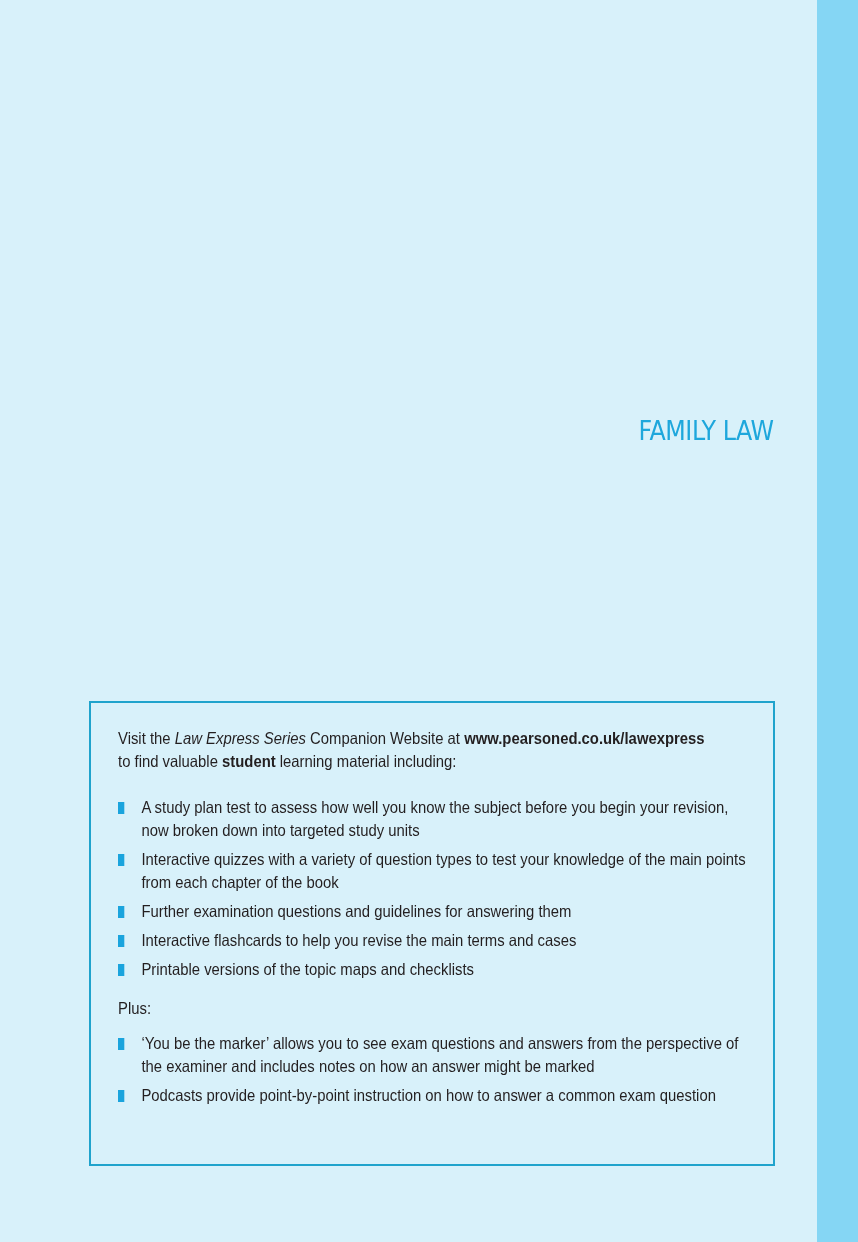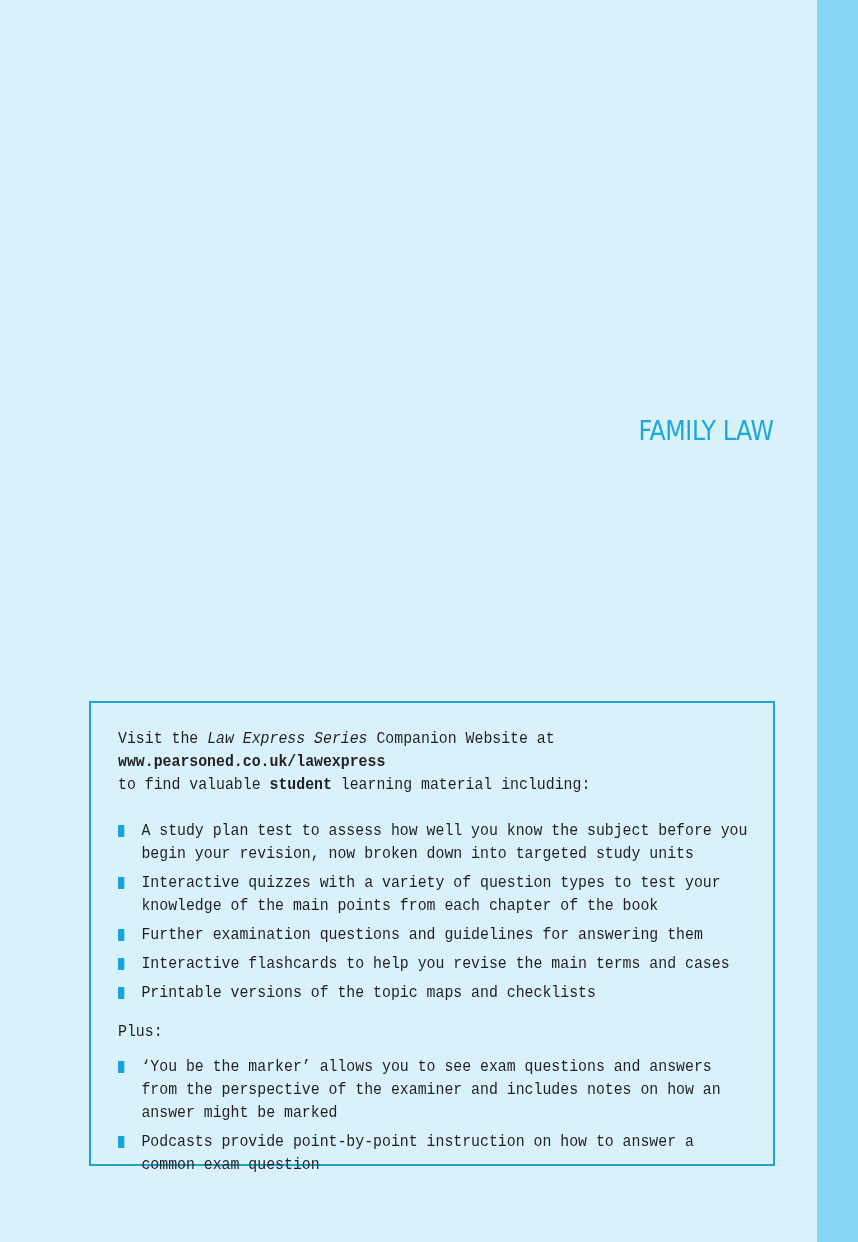--- a/index.html
+++ b/index.html
@@ -15,21 +15,21 @@
   }
   .title {
     position: absolute; right: 84px; top: 415px;
     font-family: "DejaVu Sans", sans-serif;
     font-size: 27px; color: #1ea7dc; letter-spacing: -0.5px;
     transform: scaleX(0.88); transform-origin: right center;
     white-space: nowrap;
   }
   .box {
     position: absolute; left: 89px; top: 701px; width: 682px; height: 461px;
-    border: 2px solid #1fa3cc; box-sizing: content-box; font-family: Liberation Mono, monospace;
+    border: 2px solid #1fa3cc; box-sizing: content-box;
   }
   .inner {
     position: absolute; left: 27px; top: 24px; width: 640px;
     font-size: 16.5px; line-height: 23px;
     transform: scaleX(0.9); transform-origin: left top;
   }
   .intro { margin: 0 0 23px 0; width: 720px; }
   ul { list-style: none; margin: 0; padding: 0; width: 700px; }
   li {
     position: relative; padding-left: 26px; margin-bottom: 6px;

